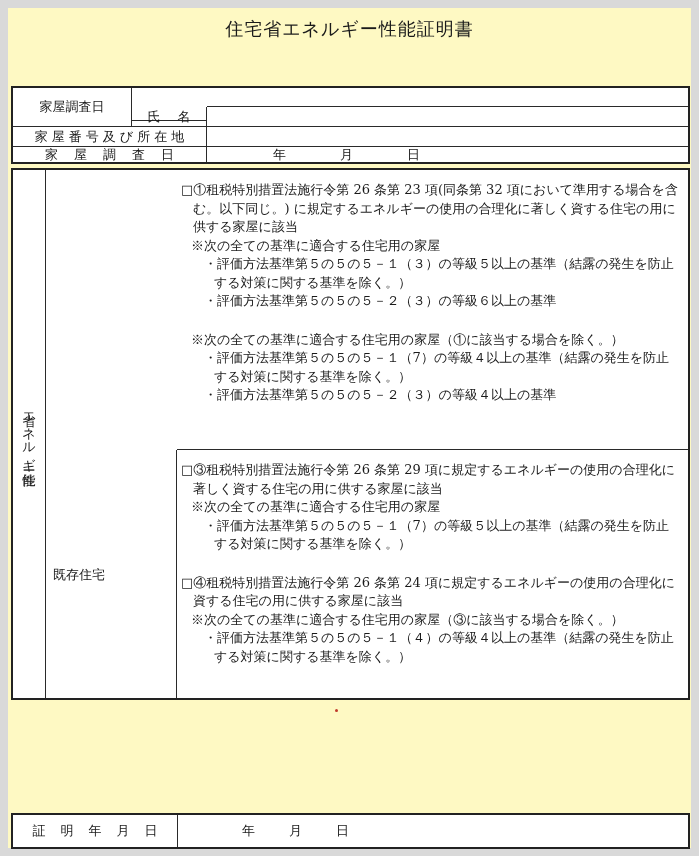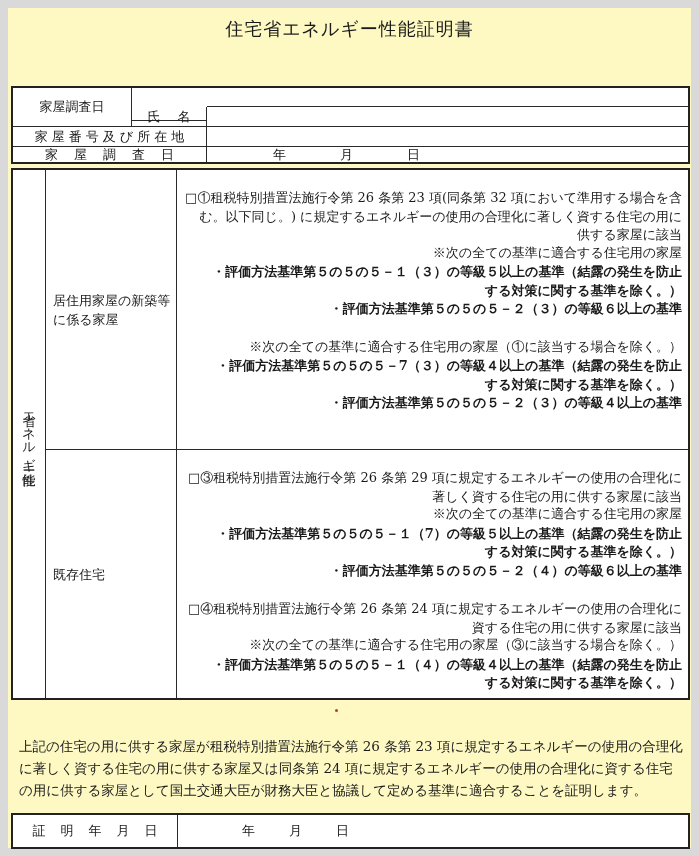--- a/index.html
+++ b/index.html
@@ -41,25 +41,25 @@
   .date-survey { padding-left:66px; gap:54px; }
   .date-certify { padding-left:64px; gap:34px; }
 
   
   .tbl-energy { left:3px; top:160px; width:679px; height:532px;
     grid-template-columns:33px 131px 1fr; grid-template-rows:280px 1fr; }
   .v-head { grid-row:1 / span 2; grid-column:1; justify-content:center; }
   .v-text { writing-mode:vertical-rl; text-orientation:mixed; font-size:13px; line-height:1; letter-spacing:0; }
   .row-label { padding-left:7px; font-size:13px; line-height:19px; white-space:pre-line; }
 
-  .content { display:block; font-size:13px; line-height:18.5px; padding:19px 6px 0 4px;text-align:right; }
+  .content { display:block; font-size:13px; line-height:18.5px; padding:11px 6px 0 4px; }
   .content p { margin:0; }
   .lead-p   { padding-left:12px; text-indent:-12px; }
-  .note-p   { padding-left:10px;font-family:Liberation Mono, monospace; }
-  .bullet-p { padding-left:33px; text-indent:-10px;font-weight:bold; }
+  .note-p   { padding-left:10px; }
+  .bullet-p { padding-left:33px; text-indent:-10px; }
   .item + .item { margin-top:20px; }
   .chk { cursor:default; }
 
   
   .statement {
     position:absolute; left:11px; top:727px; width:667px;
     font-size:13.5px; line-height:22px; text-align:left;
   }
 
   
@@ -100,57 +100,53 @@
       <span>月</span>
       <span>日</span>
     </div>
   </div>
 
   <div class="grid tbl-energy">
     <div class="cell br v-head">
       <span class="v-text">省エネルギー性能</span>
     </div>
 
-    <div class="cell br bb row-label" style="grid-row:1;grid-column:2;">居住用家屋の新築等
-に係る家屋</div>
 
     <div class="cell bb content" style="grid-row:1;grid-column:3;">
       <div class="item">
         <p class="lead-p"><span class="chk">□</span><span>①</span><span>租税特別措置法施行令第 26 条第 23 項(同条第 32 項において準用する場合を含む。以下同じ。) に規定するエネルギーの使用の合理化に著しく資する住宅の用に供する家屋に該当</span></p>
         <p class="note-p">※次の全ての基準に適合する住宅用の家屋</p>
         <p class="bullet-p">・評価方法基準第５の５の５－１（３）の等級５以上の基準（結露の発生を防止する対策に関する基準を除く。）</p>
         <p class="bullet-p">・評価方法基準第５の５の５－２（３）の等級６以上の基準</p>
       </div>
       <div class="item">
         <p class="note-p">※次の全ての基準に適合する住宅用の家屋（①に該当する場合を除く。）</p>
-        <p class="bullet-p">・評価方法基準第５の５の５－7（３）の等級４以上の基準（結露の発生を防止する対策に関する基準を除く。）</p>
+        <p class="bullet-p">・評価方法基準第５の５の５－１（7）の等級４以上の基準（結露の発生を防止する対策に関する基準を除く。）</p>
         <p class="bullet-p">・評価方法基準第５の５の５－２（３）の等級４以上の基準</p>
       </div>
     </div>
 
     <div class="cell br row-label" style="grid-row:2;grid-column:2;">既存住宅</div>
 
     <div class="cell content" style="grid-row:2;grid-column:3;">
       <div class="item">
         <p class="lead-p"><span class="chk">□</span><span>③</span><span>租税特別措置法施行令第 26 条第 29 項に規定するエネルギーの使用の合理化に著しく資する住宅の用に供する家屋に該当</span></p>
         <p class="note-p">※次の全ての基準に適合する住宅用の家屋</p>
         <p class="bullet-p">・評価方法基準第５の５の５－１（7）の等級５以上の基準（結露の発生を防止する対策に関する基準を除く。）</p>
-        <p class="bullet-p">・評価方法基準第５の５の５－２（４）の等級６以上の基準</p>
       </div>
       <div class="item">
         <p class="lead-p"><span class="chk">□</span><span>④</span><span>租税特別措置法施行令第 26 条第 24 項に規定するエネルギーの使用の合理化に資する住宅の用に供する家屋に該当</span></p>
         <p class="note-p">※次の全ての基準に適合する住宅用の家屋（③に該当する場合を除く。）</p>
         <p class="bullet-p">・評価方法基準第５の５の５－１（４）の等級４以上の基準（結露の発生を防止する対策に関する基準を除く。）</p>
       </div>
     </div>
   </div>
 
   <div class="artifact"></div>
 
-  <div class="statement">上記の住宅の用に供する家屋が租税特別措置法施行令第 26 条第 23 項に規定するエネルギーの使用の合理化に著しく資する住宅の用に供する家屋又は同条第 24 項に規定するエネルギーの使用の合理化に資する住宅の用に供する家屋として国土交通大臣が財務大臣と協議して定める基準に適合することを証明します。</div>
 
   <div class="grid tbl-certify">
     <div class="cell br center ls15">
       <span>証明年月日</span>
     </div>
     <div class="cell date-cell date-certify">
       <span>年</span>
       <span>月</span>
       <span>日</span>
     </div>

